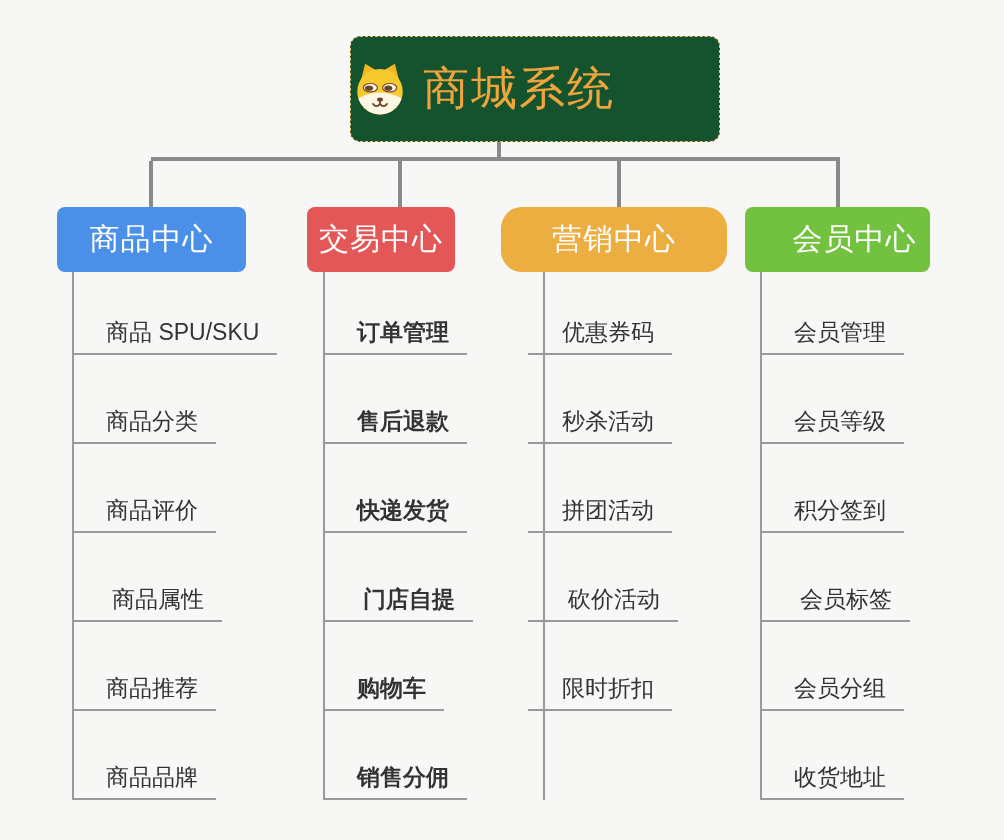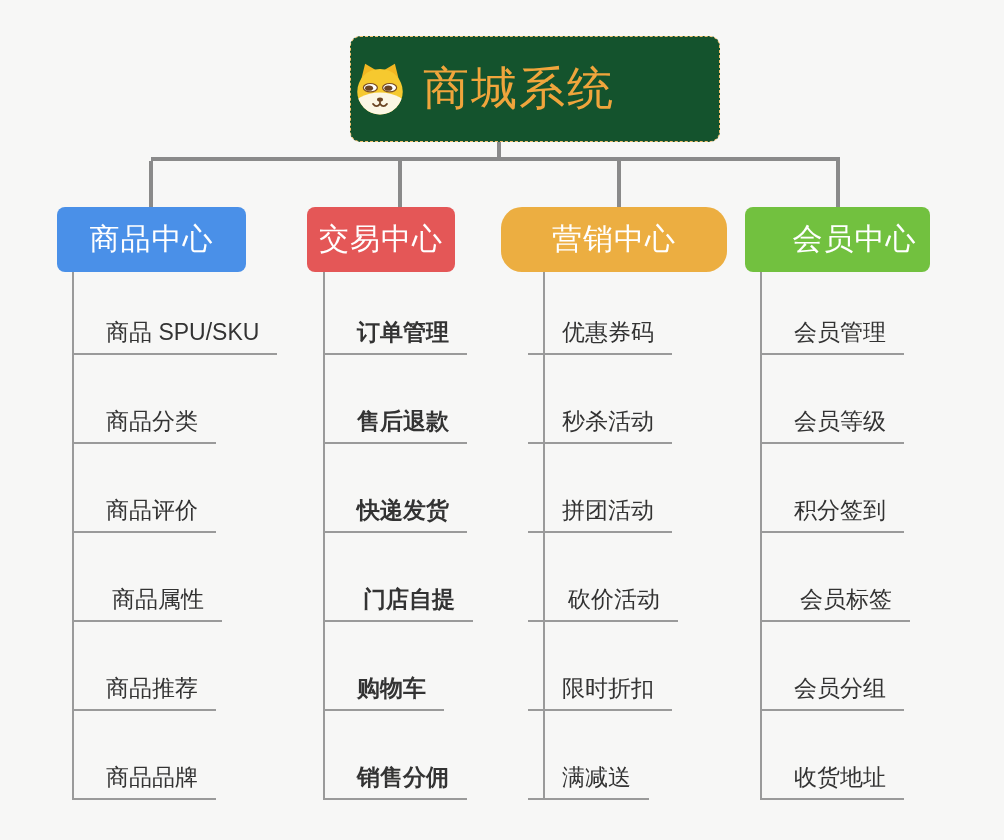--- a/index.html
+++ b/index.html
@@ -136,21 +136,20 @@
   <div class="leaf c2 r3">快递发货</div>
   <div class="leaf c2 r4">门店自提</div>
   <div class="leaf c2 r5">购物车</div>
   <div class="leaf c2 r6">销售分佣</div>
 
   <div class="leaf c3 r1">优惠券码</div>
   <div class="leaf c3 r2">秒杀活动</div>
   <div class="leaf c3 r3">拼团活动</div>
   <div class="leaf c3 r4">砍价活动</div>
   <div class="leaf c3 r5">限时折扣</div>
-  <div class="leaf c3 r6">满减送</div>
 
   <div class="leaf c4 r1">会员管理</div>
   <div class="leaf c4 r2">会员等级</div>
   <div class="leaf c4 r3">积分签到</div>
   <div class="leaf c4 r4">会员标签</div>
   <div class="leaf c4 r5">会员分组</div>
   <div class="leaf c4 r6">收货地址</div>
 
 </div>
 

